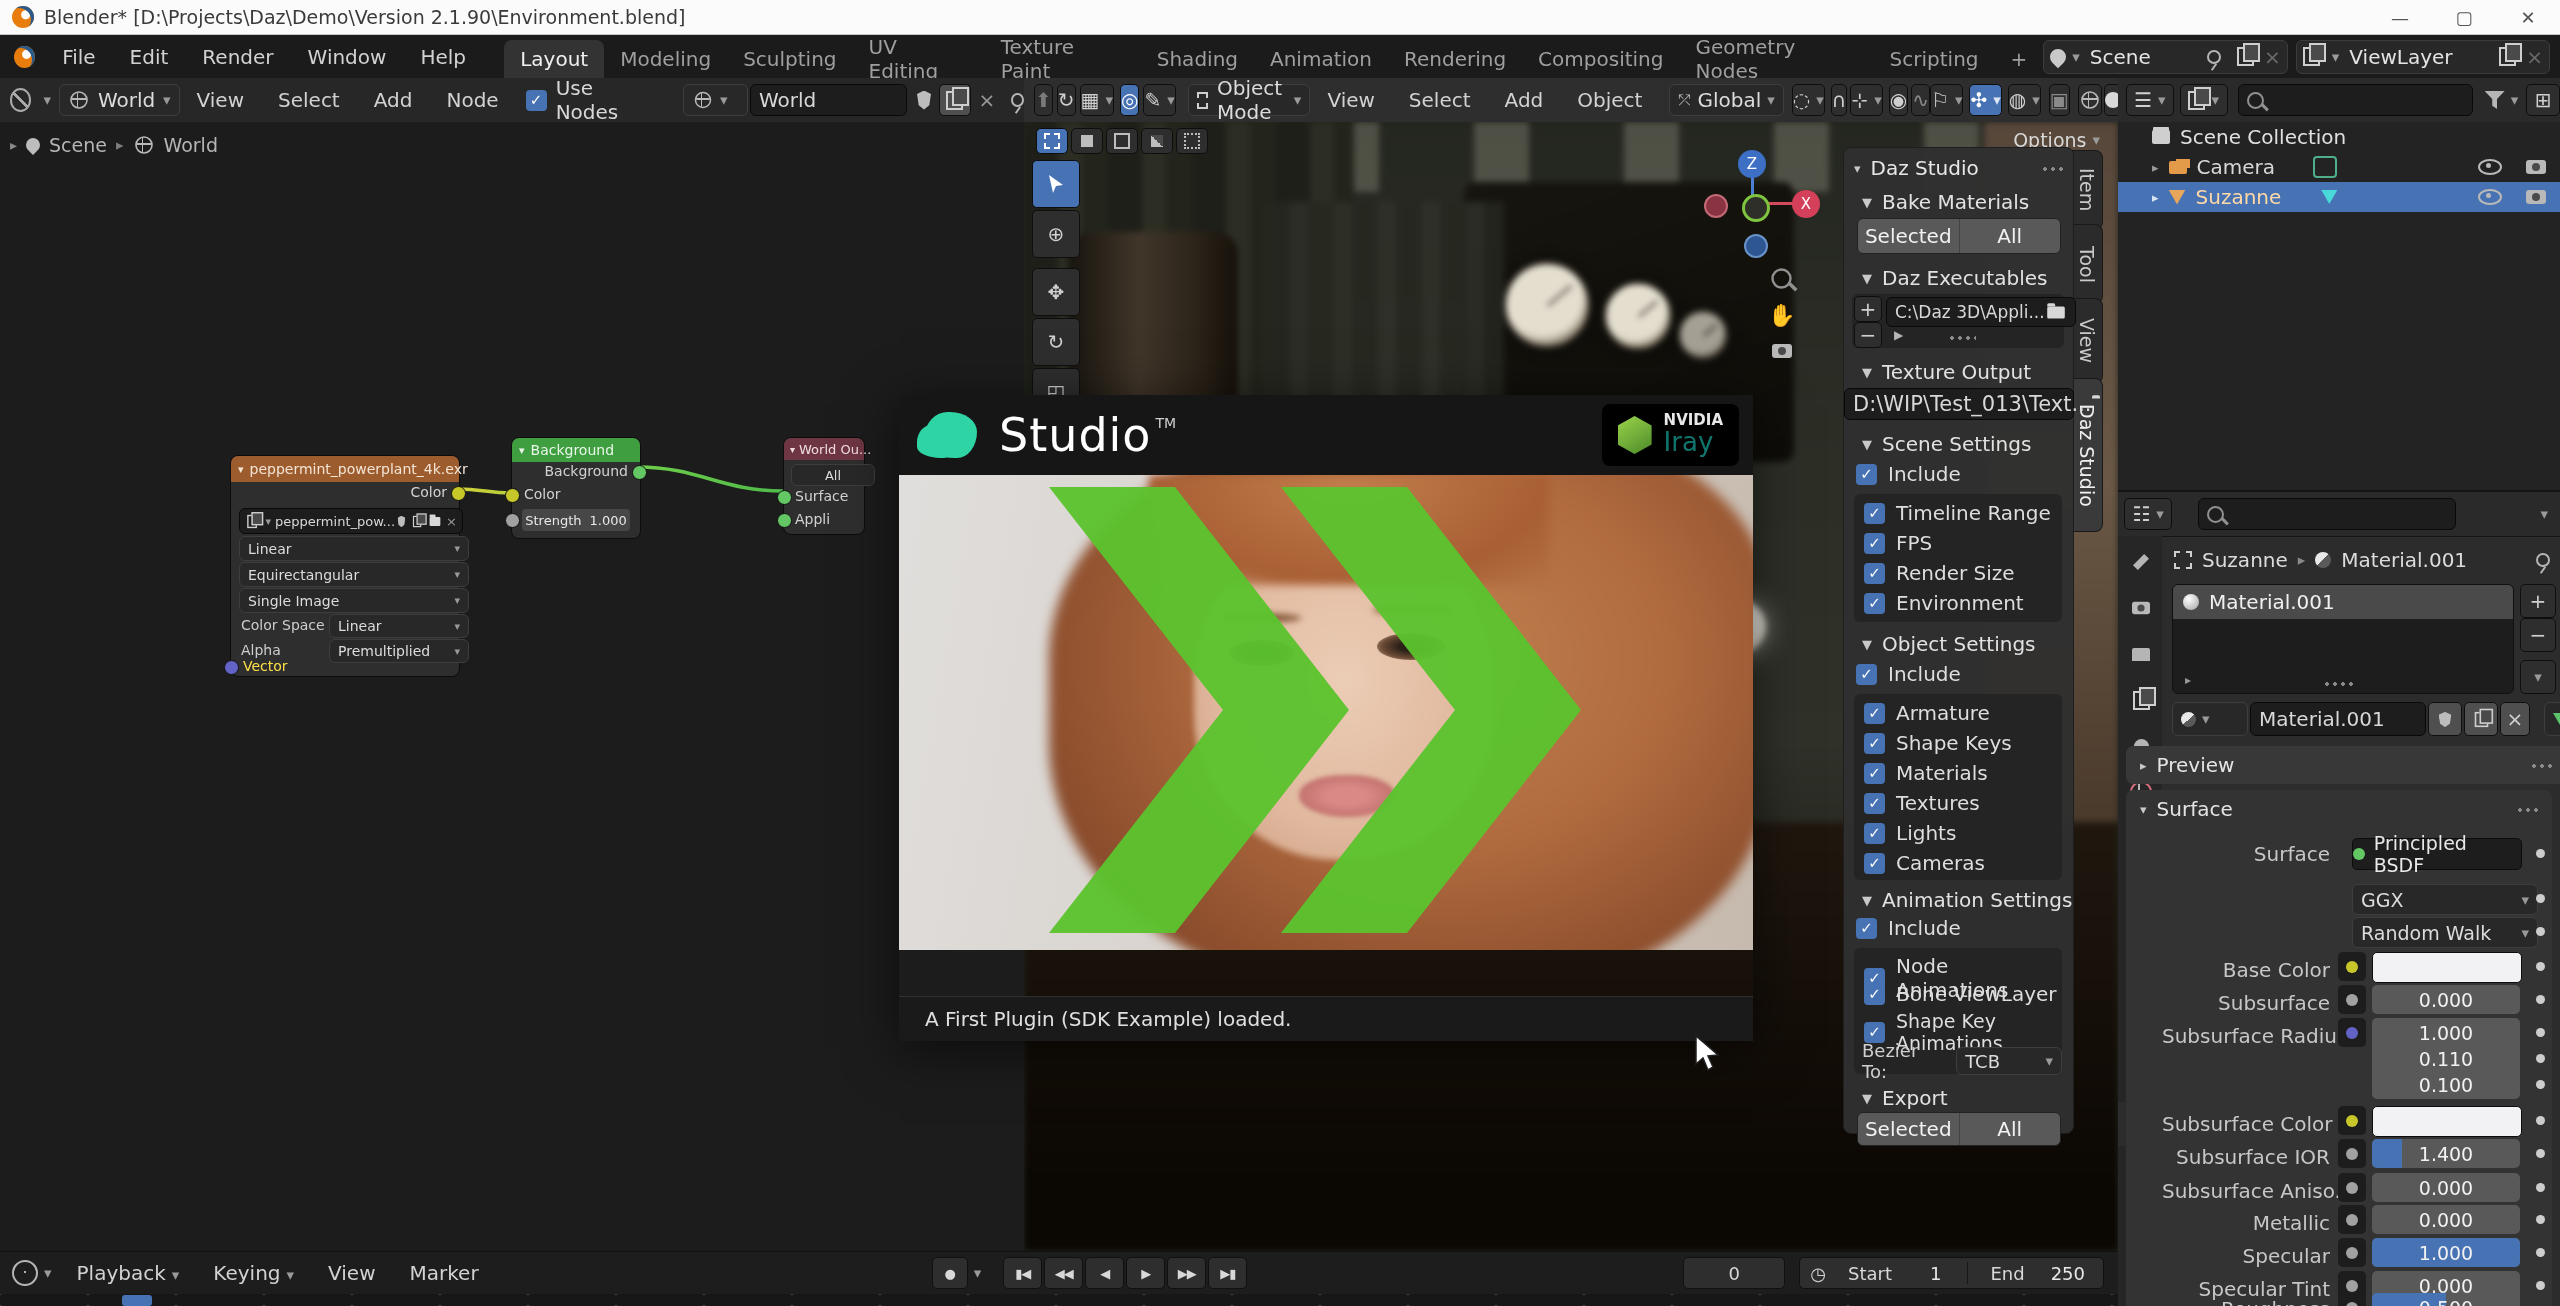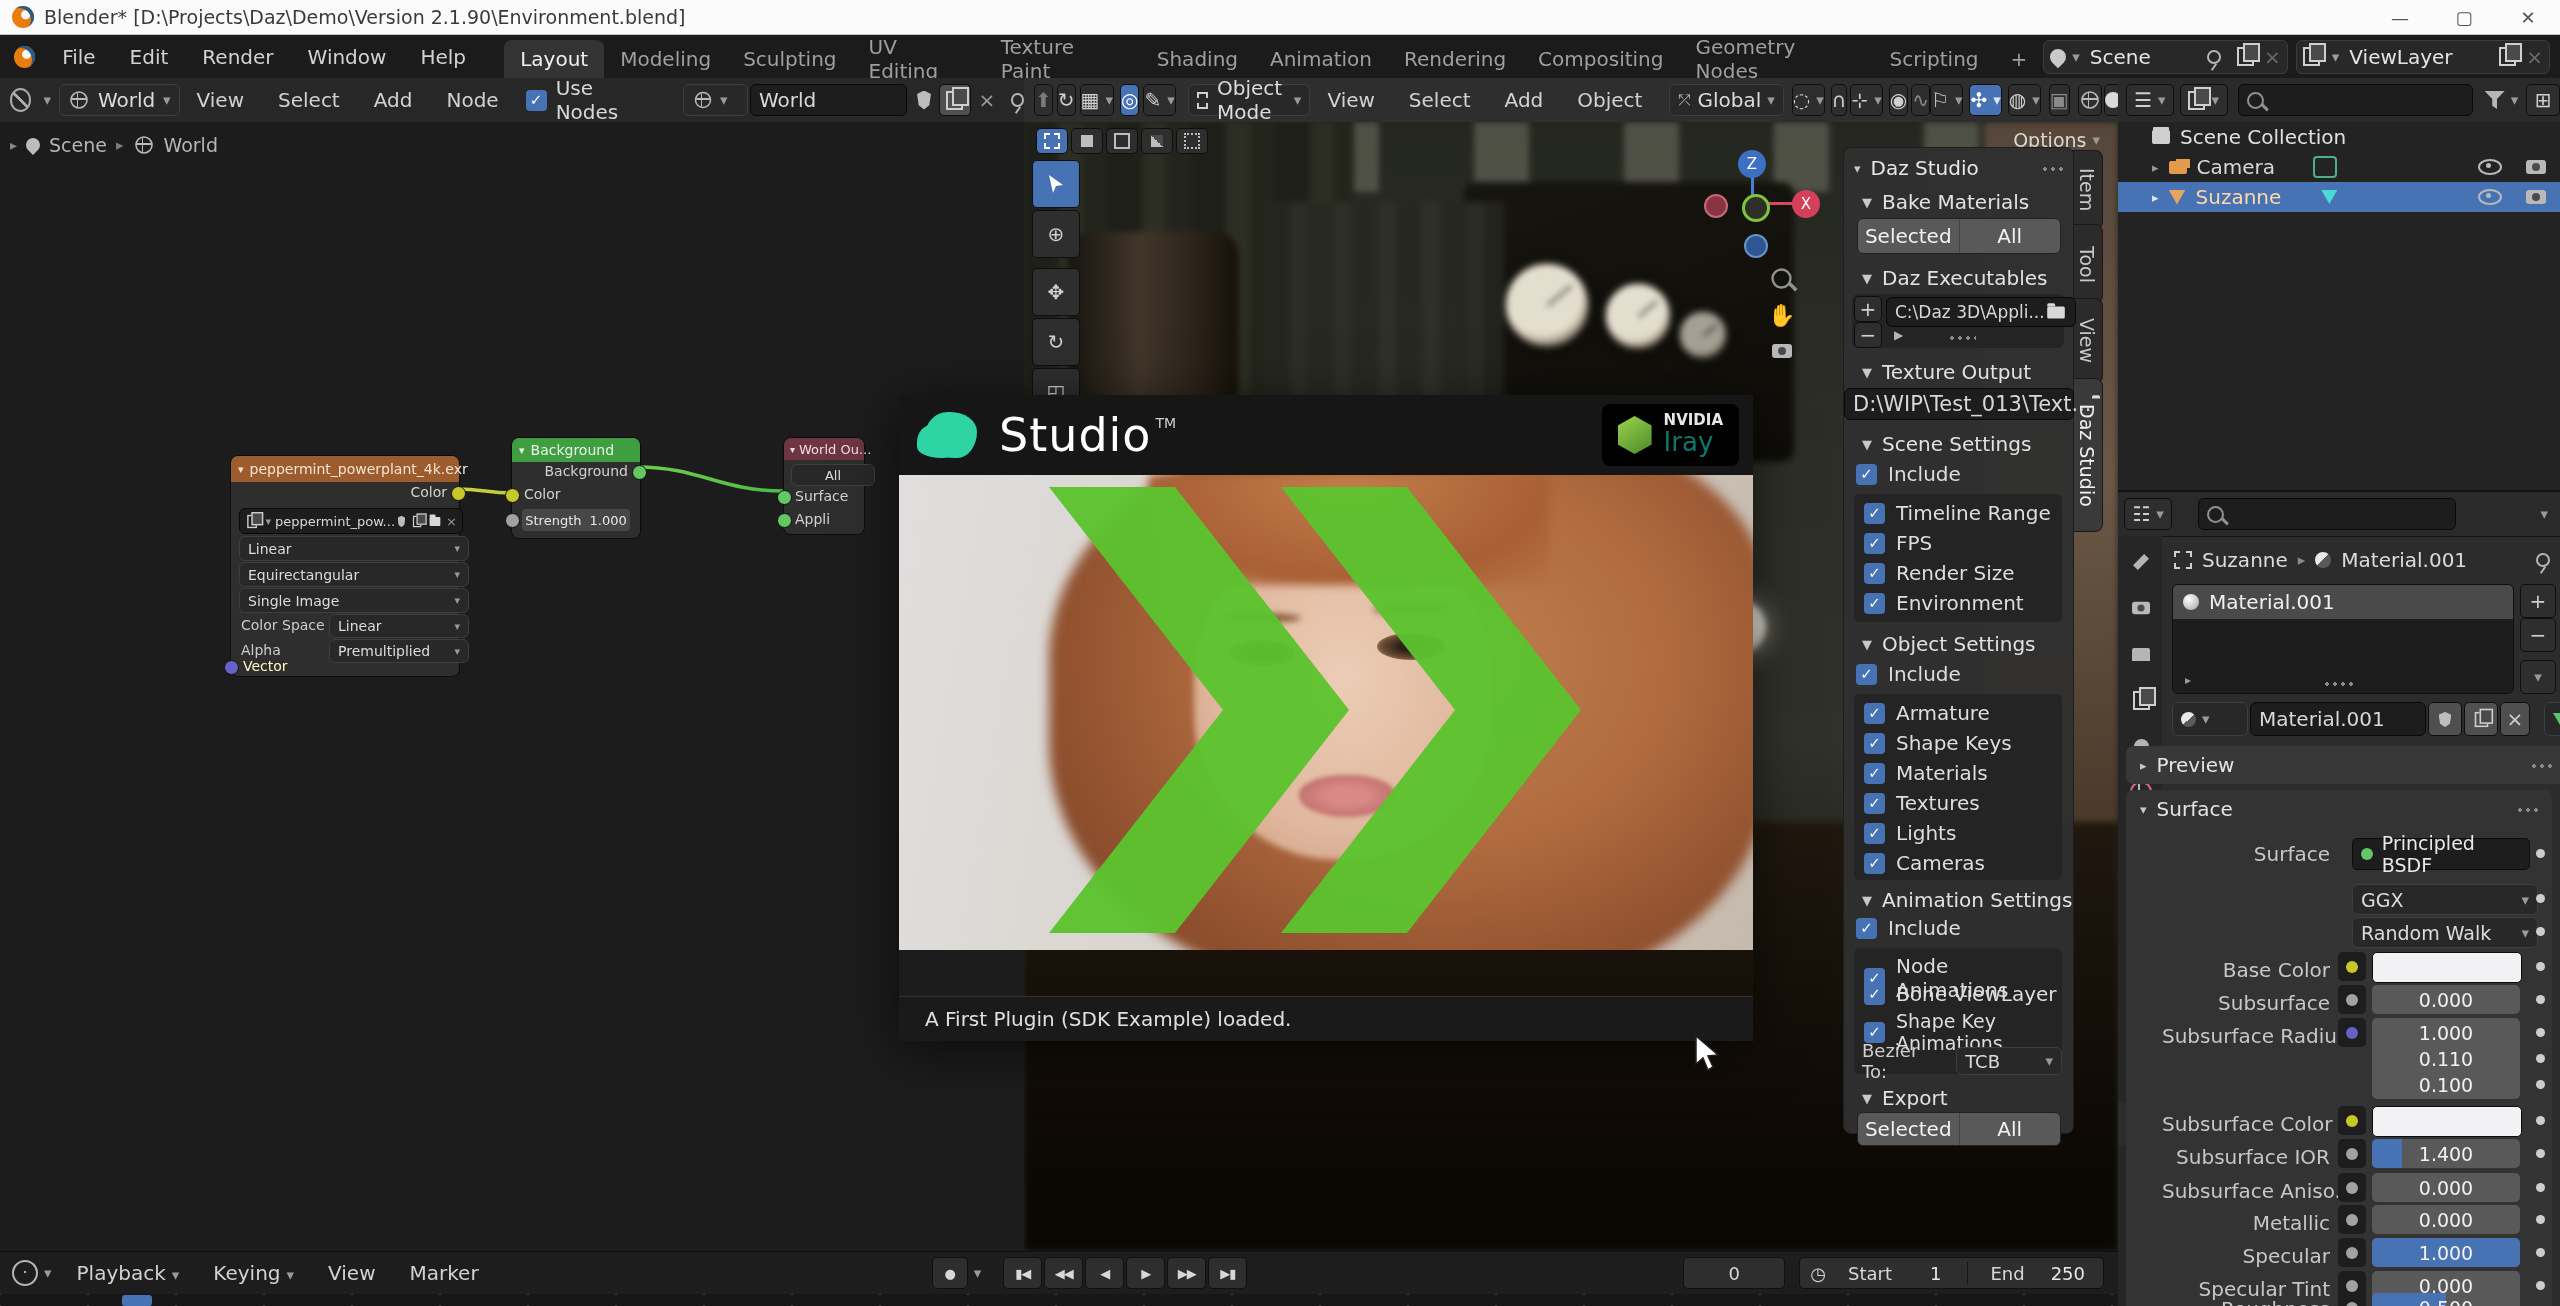--- a/index.html
+++ b/index.html
@@ -223,21 +223,21 @@
       <span>Linear</span>
         <span style="flex:1"></span>
         <b class="cv" style="font-size:11px">▾</b>
     </div>
     <div class="a nw" style="left:10px;top:186px;font-size:14px;color:#cdcdcd">Alpha</div>
     <div class="a dd" style="left:98px;top:183px;width:122px;height:22px;font-size:14px">
       <span>Premultiplied</span>
         <span style="flex:1"></span>
         <b class="cv" style="font-size:11px">▾</b>
     </div>
-    <div class="a nw" style="left:12px;top:201px;font-size:14px;color:#fef9c3;top:202px">Vector</div>
+    <div class="a nw" style="left:12px;top:201px;font-size:14px;color:#fde047;top:202px">Vector</div>
     <span class="sock" style="left:-7px;top:204px;background:#6363c7"></span>
   </div>
 
   <div class="a" style="left:511px;top:315px;width:128px;height:100px;background:#2f2f2fF2;border:1px solid #0c0c0c;border-radius:8px">
     <div style="height:24px;background:#3f9e3f;border-radius:7px 7px 0 0;display:flex;align-items:center;padding:0 7px;color:#eaf6ea;font-size:14px">
       <span style="font-size:11px;margin-right:6px">▾</span>
       <span class="nw">Background</span>
     </div>
     <div class="a nw" style="right:12px;top:25px;font-size:14px;color:#d2d2d2">Background</div>
     <span class="sock" style="right:-7px;top:27px;background:#63c763"></span>
@@ -686,21 +686,21 @@
       <span style="color:#e4e4e4">Surface</span>
       <span style="flex:1"></span>
         <span class="ic i-grip" style="width:26px;height:6px;margin-right:10px"></span>
     </div>
   </div>
 </div>
 
 <div>
   <span class="plabel" style="top:842px;right:2560px"></span>
   <span class="plabel" style="left:2162px;width:168px;top:842px">Surface</span>
-  <div class="a" style="left:2352px;top:838px;width:168px;height:30px;background:#1d1d1d;border:1px solid #0c0c0c;border-radius:5px;display:flex;align-items:center;padding-left:8px;gap:9px">
+  <div class="a" style="left:2352px;top:838px;width:168px;height:30px;background:#1d1d1d;border:1px solid #0c0c0c;border-radius:5px;display:flex;align-items:center;gap:9px">
     <span class="ic" style="width:12px;height:12px;border-radius:50%;background:#63c763"></span>
     <span style="font-size:19px;color:#e8e8e8">Principled BSDF</span>
   </div>
   <span class="kdot" style="top:849px"></span>
 
   <div class="a dd" style="left:2352px;top:884px;width:168px;height:29px;font-size:19px">
     <span>GGX</span>
       <span style="flex:1"></span>
       <b class="cv">▾</b>
   </div>

